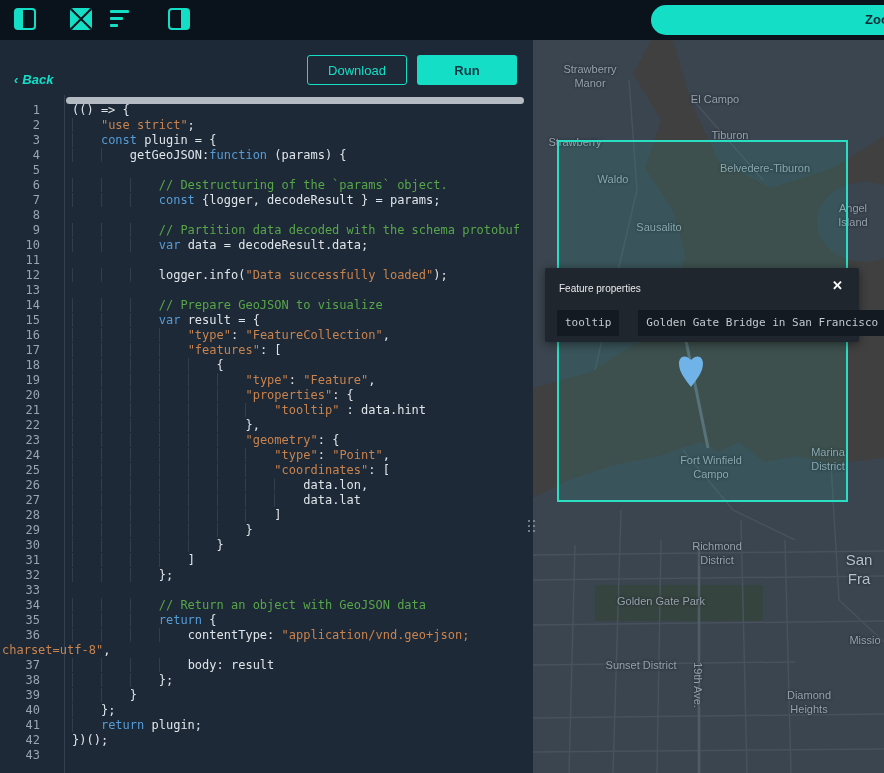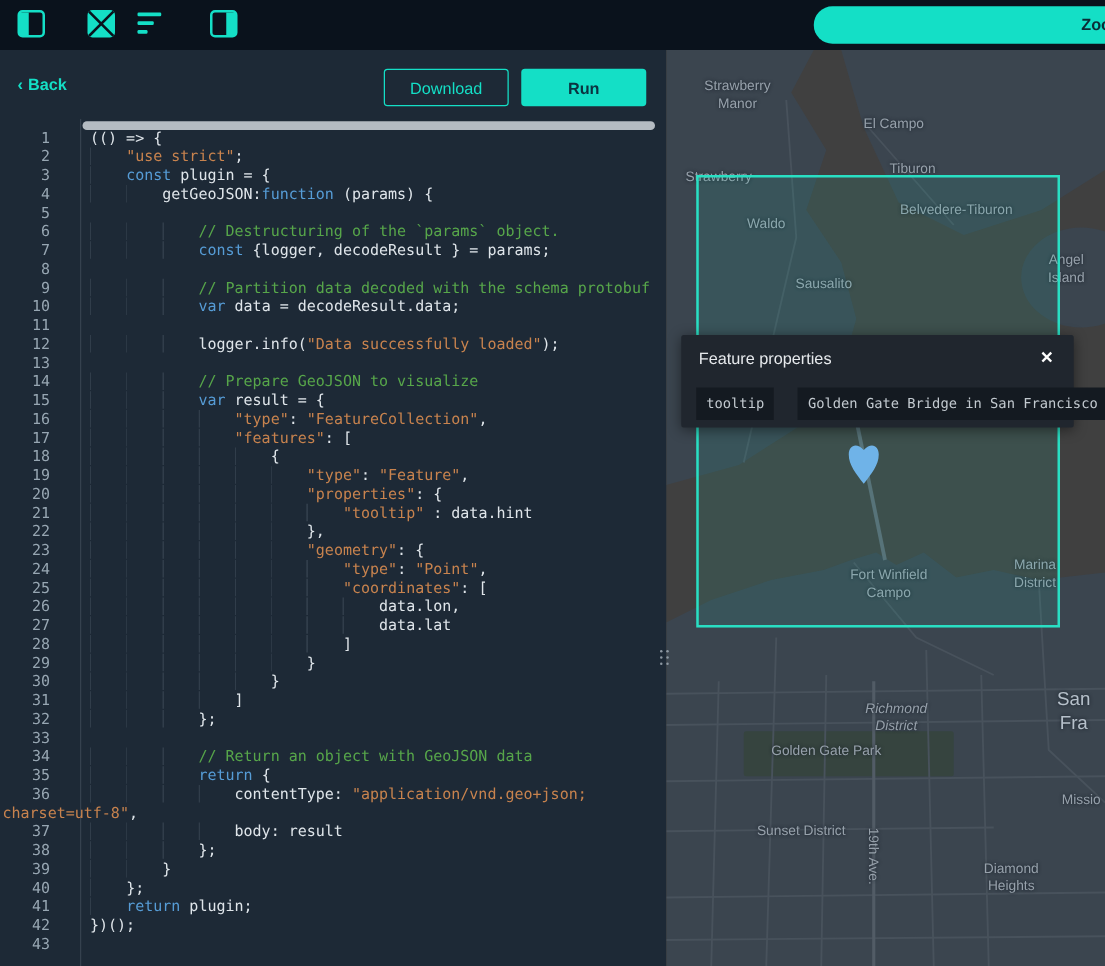--- a/index.html
+++ b/index.html
@@ -23,21 +23,21 @@
   .tb-icon.list span:nth-child(3){ top:14px; width:8px; }
   .tb-icon.panel-right { left:168px; border:2px solid #14dfc6; border-radius:4px; }
   .tb-icon.panel-right .fill { position:absolute; right:0; top:0; bottom:0; width:7px; background:#14dfc6; }
   .zoom-btn { position:absolute; left:651px; top:5px; width:260px; height:30px; border:none; border-radius:15px;
               background:#14dfc6; cursor:pointer; text-align:left; overflow:hidden; }
   .zoom-btn span { position:absolute; left:214px; top:0; line-height:30px; font-size:13px; font-weight:600; color:#0b2c36; white-space:nowrap; }
 
   
   .left-panel { position:absolute; left:0; top:40px; width:533px; bottom:0; background:#1d2936; }
   .panel-header { position:relative; height:55px; }
-  .back { position:absolute; left:14px; top:20px; color:#14dfc6; font-size:13px; font-weight:600; cursor:pointer; text-decoration:none; }
+  .back { position:absolute; left:14px; top:32px; color:#14dfc6; font-size:13px; font-weight:600; cursor:pointer; text-decoration:none;font-style:italic; }
   .back .chev { margin-right:4px; font-weight:700; }
   .btn { position:absolute; top:15px; width:100px; height:30px; border-radius:3px; font-size:13px; cursor:pointer;
          font-family:"Liberation Sans", sans-serif; }
   .btn.outline { left:307px; background:transparent; border:1px solid #14dfc6; color:#14dfc6; }
   .btn.solid { left:417px; background:#14dfc6; border:none; color:#0b3340; font-weight:700; }
 
   .editor { position:absolute; left:0; top:55px; right:0; bottom:0; overflow:hidden; }
   .hscroll { position:absolute; left:66px; top:2px; width:458px; height:7px; border-radius:4px; background:#b4bbc2; z-index:5; }
   .gutter-line { position:absolute; left:64px; top:0; bottom:0; width:1px; background:#35414e; }
   .rows { position:absolute; left:0; top:8px; right:0; }
@@ -62,21 +62,21 @@
   .map-canvas { position:absolute; left:0; top:0; z-index:0; }
   .labels-layer { position:absolute; left:0; top:0; width:100%; height:100%; z-index:1; }
   .map-label { position:absolute; transform:translate(-50%,-50%); color:#97a1ab; font-size:11px; line-height:1.25;
                white-space:pre-line; text-align:center; text-shadow:0 0 3px rgba(18,26,36,0.9); pointer-events:none; }
   .selection { position:absolute; left:24px; top:100px; width:291px; height:362px; border:2px solid #29dfc3;
                background:rgba(38,223,196,0.10); z-index:2; }
   .marker { position:absolute; left:144px; top:312px; z-index:3; cursor:pointer; }
   .popup { position:absolute; left:12px; top:228px; width:314px; height:74px; background:#20262e; border-radius:2px;
            box-shadow:0 2px 10px rgba(0,0,0,0.45); z-index:4; }
   .popup-head { position:relative; padding:10px 14px 0 14px; }
-  .popup-title { font-size:13px; color:#e6e9ec; }
+  .popup-title { font-size:10px; color:#e6e9ec; }
   .popup-close { position:absolute; right:16px; top:10px; color:#ffffff; font-size:13px; font-weight:700; cursor:pointer; }
   .popup-row { position:absolute; left:12px; top:42px; right:28px; display:flex; gap:19px; }
   .cell { background:#141a21; color:#c2c9cf; font:11px/16px "DejaVu Sans Mono", monospace; padding:5px 8px; }
   .cell.val { flex:0 0 auto; }
 </style>
 </head>
 <body>
 
 <div class="page">
 
@@ -338,21 +338,21 @@
         <div class="map-label" style="left: 182px; top: 37px; margin-top: 23px;">El Campo</div>
         <div class="map-label" style="left: 42px; top: 103px;">Strawberry</div>
         <div class="map-label" style="left: 197px; top: 96px;">Tiburon</div>
         <div class="map-label" style="left: 232px; top: 129px;">Belvedere-Tiburon</div>
         <div class="map-label" style="left: 80px; top: 140px;">Waldo</div>
         <div class="map-label" style="left: 320px; top: 176px;">Angel Island</div>
         <div class="map-label" style="left: 126px; top: 188px;">Sausalito</div>
         <div class="map-label" style="left: 178px; top: 428px;">Fort Winfield
 Campo</div>
         <div class="map-label" style="left: 295px; top: 420px;">Marina District</div>
-        <div class="map-label" style="left: 184px; top: 535px; font-style: italic;">Richmond
+        <div class="map-label" style="left: 184px; top: 514px;">Richmond
 District</div>
         <div class="map-label" style="left: 326px; top: 530px; font-size: 15px; color: rgb(182, 192, 202);">San Fra</div>
         <div class="map-label" style="left: 128px; top: 562px;">Golden Gate Park</div>
         <div class="map-label" style="left: 332px; top: 601px;">Missio</div>
         <div class="map-label" style="left: 108px; top: 626px;">Sunset District</div>
         <div class="map-label" style="left: 164px; top: 645px; transform: translate(-50%, -50%) rotate(90deg);">19th Ave.</div>
         <div class="map-label" style="left: 276px; top: 663px;">Diamond Heights</div>
       </div>
 
     <div class="selection"></div>

